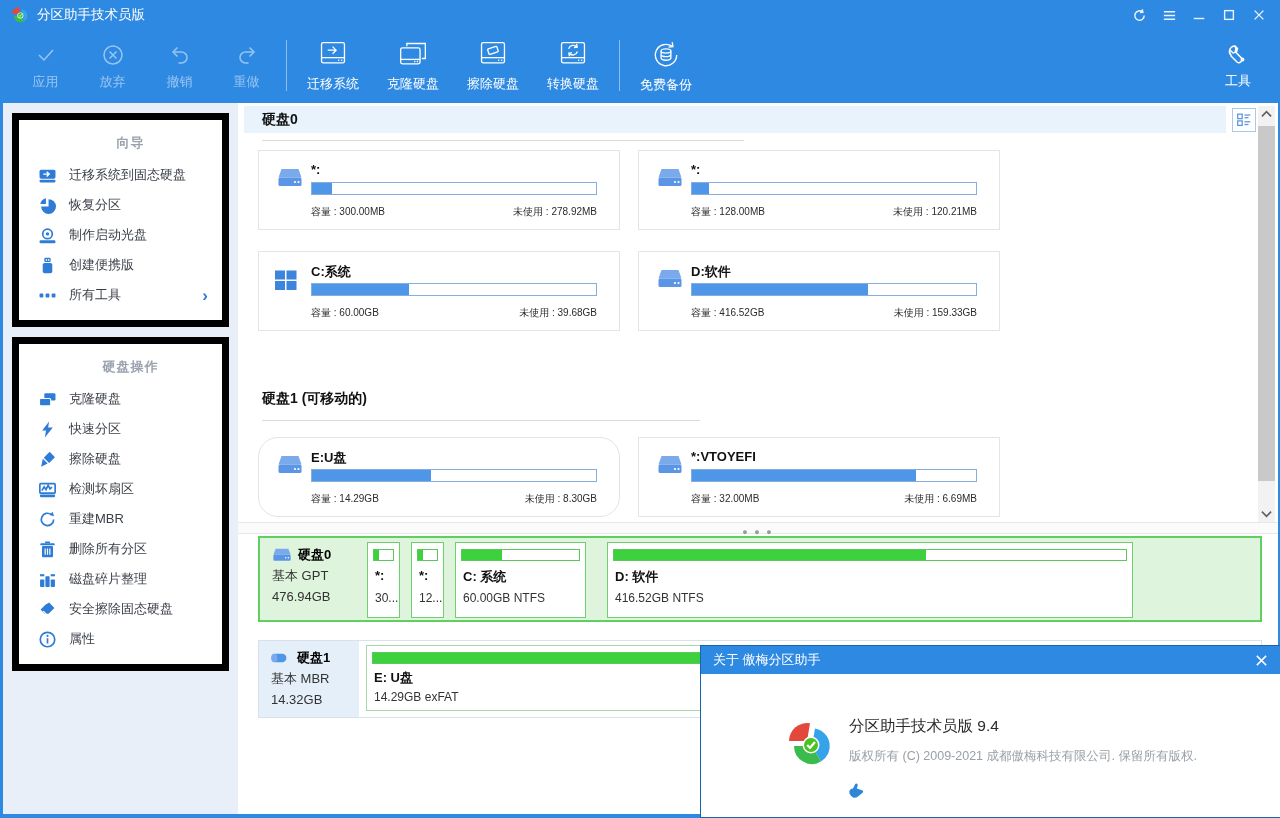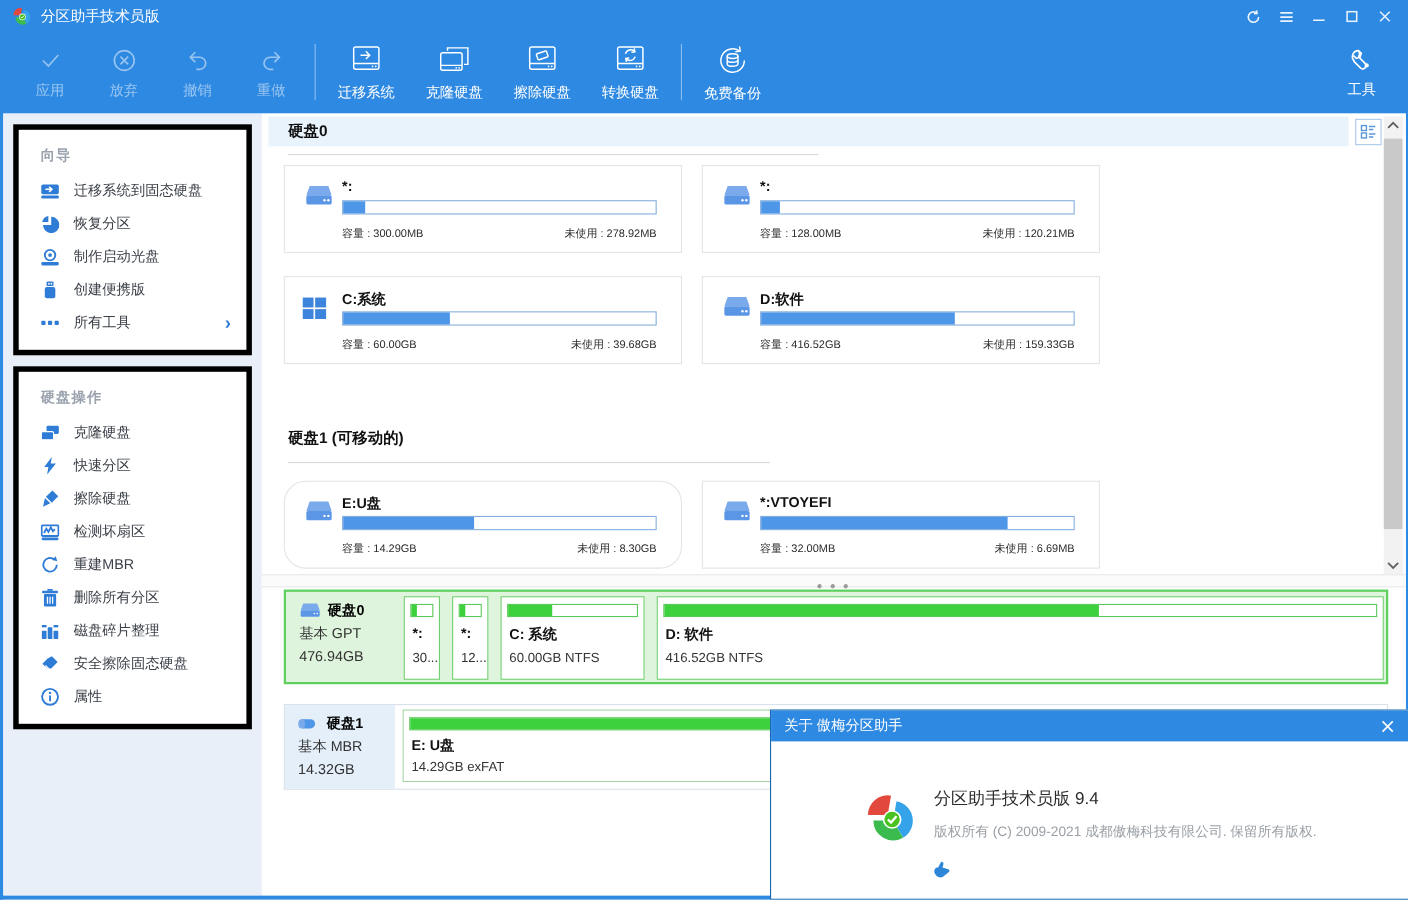--- a/index.html
+++ b/index.html
@@ -26,21 +26,21 @@
   .tbtn svg { stroke:#fff; fill:none; stroke-width:1.5; }
   .tbtn.small { width:67px;justify-content:center; }
   .tbtn.big { width:80px; }
   .tbtn.dis { opacity:.5; cursor:default; }
   .tsep { width:1px; background:rgba(255,255,255,.45); margin:10px 6px 12px 6px; }
   .tools-btn { margin-left:auto; margin-right:14px; width:56px; }
 
   
   .body { position:absolute; left:0; top:103px; width:1275px; height:711px; display:flex; }
   .sidebar { width:235px; height:711px; background:#E9EFF8; flex:none; overflow:hidden; }
-  .side-card { background:#fff; margin:10px 9px 0 9px; padding:4px 0 10px 0; border:5px solid #000000; }
+  .side-card { background:#fff; margin:10px 9px 0 9px; padding:4px 0 10px 0; border:7px solid #000000;text-align:center; }
   .side-title { padding:10px 0 8px 20px; color:#9AA2AE; font-weight:bold; font-size:13px; letter-spacing:1px; }
   .side-item { height:30px; display:flex; align-items:center; padding:0 14px 0 20px; cursor:pointer; color:#3A3F47; }
   .side-item .si { width:17px; height:17px; margin-right:13px; display:inline-flex; flex:none; }
   .side-item .si svg { width:17px; height:17px; }
   .side-item .chev { margin-left:auto; color:#2F7CD6; font-size:17px; font-weight:bold; line-height:1; }
   .si svg .f { fill:#2F7CD6; }
   .si svg .s { fill:none; stroke:#2F7CD6; stroke-width:1.6; }
 
   
   .content { position:relative; flex:1; background:#fff; }
@@ -556,21 +556,21 @@
             <div class="blabel">*:</div>
             <div class="binfo">12...</div>
           </div>
           <div class="pblock" style="left:195px; width:131px;">
             <div class="mbar">
                 <div class="mfill" style="width: 34%;"></div>
               </div>
             <div class="blabel">C: 系统</div>
             <div class="binfo">60.00GB NTFS</div>
           </div>
-          <div class="pblock" style="left:337px; width:661px;">
+          <div class="pblock" style="left:347px; width:526px;">
             <div class="mbar">
                 <div class="mfill" style="width: 61%;"></div>
               </div>
             <div class="blabel">D: 软件</div>
             <div class="binfo">416.52GB NTFS</div>
           </div>
         </div>
 
         <div class="disk-row row1">
           <div class="dlabel">

